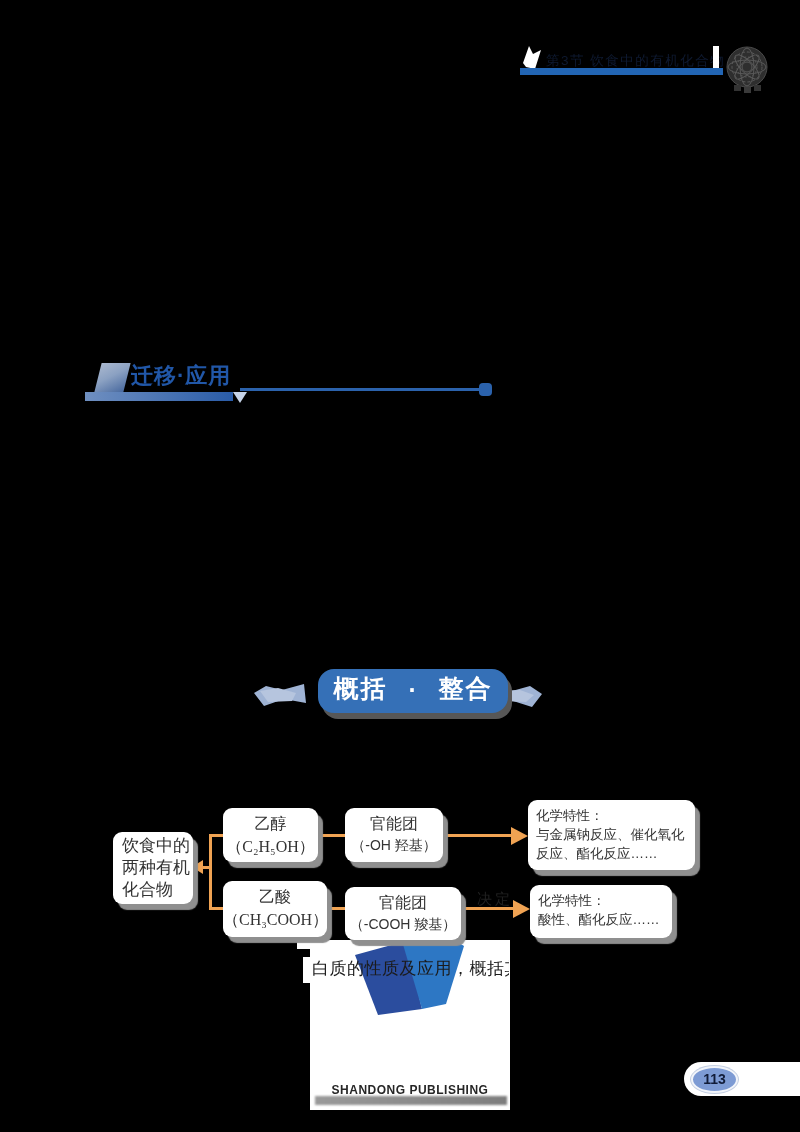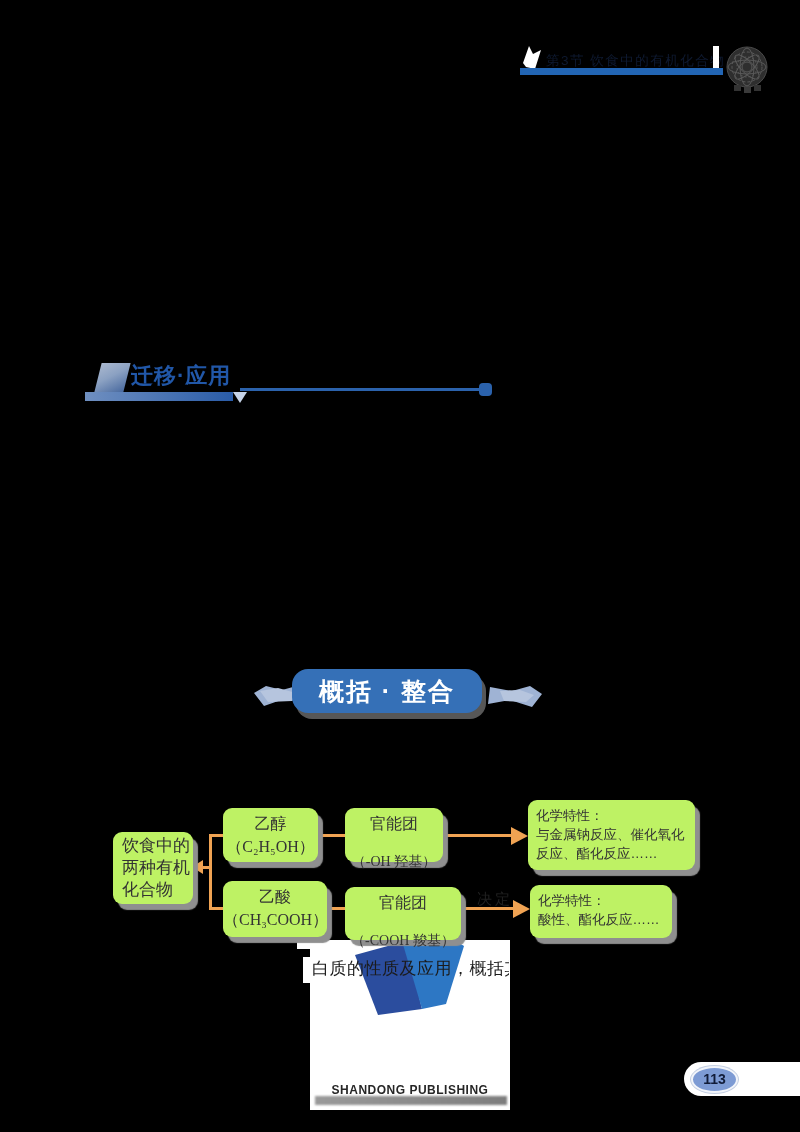--- a/index.html
+++ b/index.html
@@ -16,56 +16,56 @@
   .tab-flag{left:98px;top:363px;width:29px;height:29px;transform:skewX(-14deg);
             background:linear-gradient(150deg,#aab8cf 0%,#8ba1c2 45%,#48699f 100%);}
   .tab-label{left:131px;top:361px;font-size:22px;font-weight:bold;color:#2157a8;letter-spacing:1px;white-space:nowrap;}
   .tab-line{left:240px;top:388px;width:243px;height:3px;background:#2b62ac;}
   .tab-dot{left:479px;top:383px;width:13px;height:13px;background:#2b62ac;border-radius:4px;}
   .tab-bar{left:85px;top:392px;width:148px;height:9px;background:linear-gradient(90deg,#6f8fc0,#2a5ca8);}
   .tab-tri{left:233px;top:392px;width:0;height:0;border-left:7px solid transparent;
            border-right:7px solid transparent;border-top:11px solid #c7d4e8;}
 
   
-  .banner{left:292px;top:669px;width:190px;height:44px;background:#3570b7;border-radius:16px;
-          box-shadow:4px 6px 0 #575757;color:#fff;font-family:Liberation Sans, sans-serif;
+  .banner{left:318px;top:669px;width:190px;height:44px;background:#3570b7;border-radius:16px;
+          box-shadow:4px 6px 0 #575757;color:#fff;font-family:Liberation Mono, monospace;
           font-weight:bold;font-size:25px;text-align:center;line-height:44px;letter-spacing:2px;z-index:3;}
   .ribbon{z-index:2;}
 
   
   .logo-box{left:310px;top:940px;width:200px;height:170px;background:#fff;z-index:1;}
   .logo-frag1{left:297px;top:939px;width:13px;height:10px;background:#fff;z-index:1;}
   .logo-frag2{left:303px;top:957px;width:7px;height:26px;background:#fff;z-index:1;}
   .logo-svg{left:310px;top:925px;width:200px;height:100px;overflow:visible;z-index:1;}
   .logo-overlay{left:312px;top:957px;width:197px;font-family:"Liberation Serif",serif;font-size:17px;
                 color:#1b1b1b;white-space:nowrap;overflow:hidden;letter-spacing:0.5px;z-index:1;}
   .logo-cn{left:312px;top:1034px;width:196px;text-align:center;font-family:"Liberation Serif",serif;
            font-weight:bold;font-size:46px;line-height:1;color:#0d0d0d;z-index:1;white-space:nowrap;}
   .logo-smear{left:315px;top:1096px;width:192px;height:9px;background:linear-gradient(90deg,#9a9a9a,#7e7e7e);
               filter:blur(1px);z-index:1;}
   .logo-en{left:312px;top:1083px;width:196px;text-align:center;font-weight:bold;font-size:12px;
            letter-spacing:0.5px;color:#262626;z-index:1;white-space:nowrap;}
 
   
-  .fc-box{position:absolute;background:#bef264;border-radius:9px;box-shadow:5px 6px 1px #8f8f8f;
+  .fc-box{position:absolute;background:#ffffff;border-radius:9px;box-shadow:5px 6px 1px #8f8f8f;
           color:#333;text-align:center;z-index:2;}
   .fc-line{position:absolute;background:#f0a353;z-index:2;}
   .fc-arrow-r{position:absolute;width:0;height:0;border-top:9px solid transparent;
               border-bottom:9px solid transparent;border-left:17px solid #f0a353;z-index:2;}
   .fc-arrow-l{position:absolute;width:0;height:0;border-top:7px solid transparent;
               border-bottom:7px solid transparent;border-right:11px solid #f0a353;z-index:2;}
   .fc-root{left:113px;top:832px;width:80px;height:72px;font-size:17px;line-height:22px;
            text-align:left;padding:3px 0 0 9px;box-sizing:border-box;}
   .fc-b1{left:223px;top:808px;width:95px;height:54px;}
   .fc-b2{left:345px;top:808px;width:98px;height:54px;}
   .fc-b3{left:223px;top:881px;width:104px;height:56px;}
   .fc-b4{left:345px;top:887px;width:116px;height:53px;}
   .fc-title{display:block;font-size:16px;margin-top:6px;}
   .fc-form{display:block;font-family:"Liberation Serif",serif;font-size:16px;margin-top:2px;white-space:nowrap;}
-  .fc-sub{display:block;font-size:14px;margin-top:18px;white-space:nowrap;font-family:Liberation Serif, serif;}
+  .fc-sub{display:block;font-size:14px;margin-top:2px;white-space:nowrap;}
   .fc-p1{left:528px;top:800px;width:167px;height:70px;}
   .fc-p2{left:530px;top:885px;width:142px;height:53px;}
   .fc-prop{text-align:left;padding:6px 8px;box-sizing:border-box;font-size:13.5px;line-height:19px;}
   .fc-det{left:469px;top:890px;font-size:15px;color:#202020;letter-spacing:3px;z-index:2;margin-left:8px;}
 
   
   .badge-bg{left:684px;top:1062px;width:116px;height:34px;background:#fff;border-radius:17px 0 0 17px;}
   .badge-ellipse{left:691px;top:1066px;width:47px;height:27px;background:#7d9bd4;border-radius:50%;
                  border:2px solid #f2f5fa;box-shadow:0 0 0 1px #c4cfe2;box-sizing:border-box;
                  text-align:center;line-height:23px;font-size:14px;font-weight:bold;color:#111c38;}

